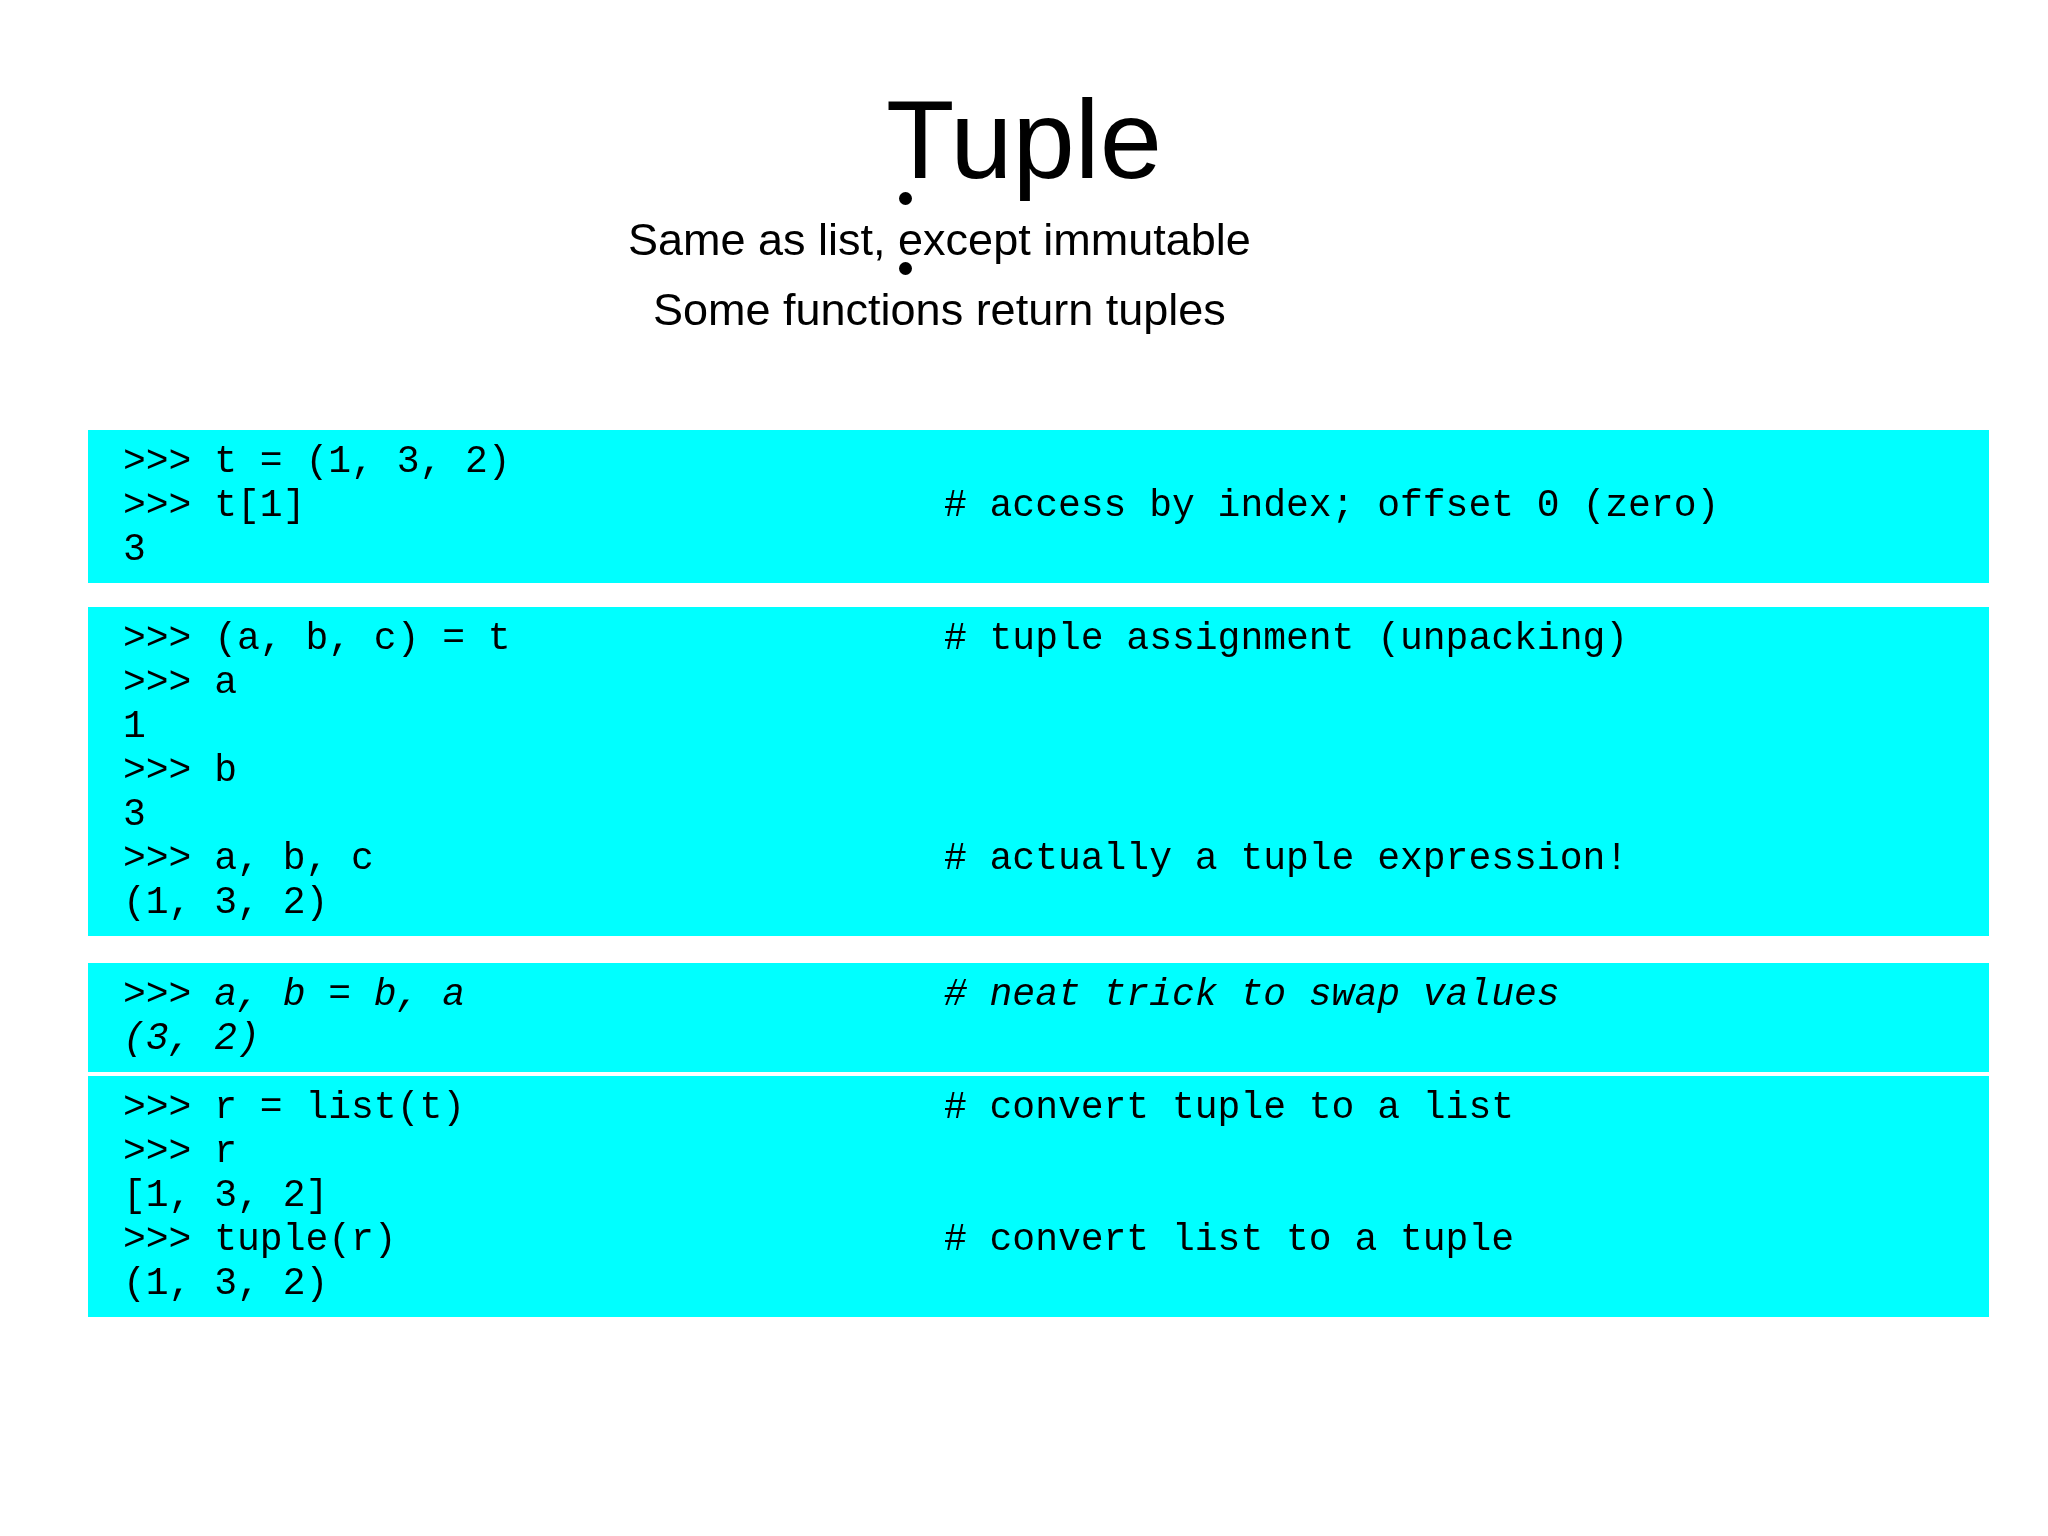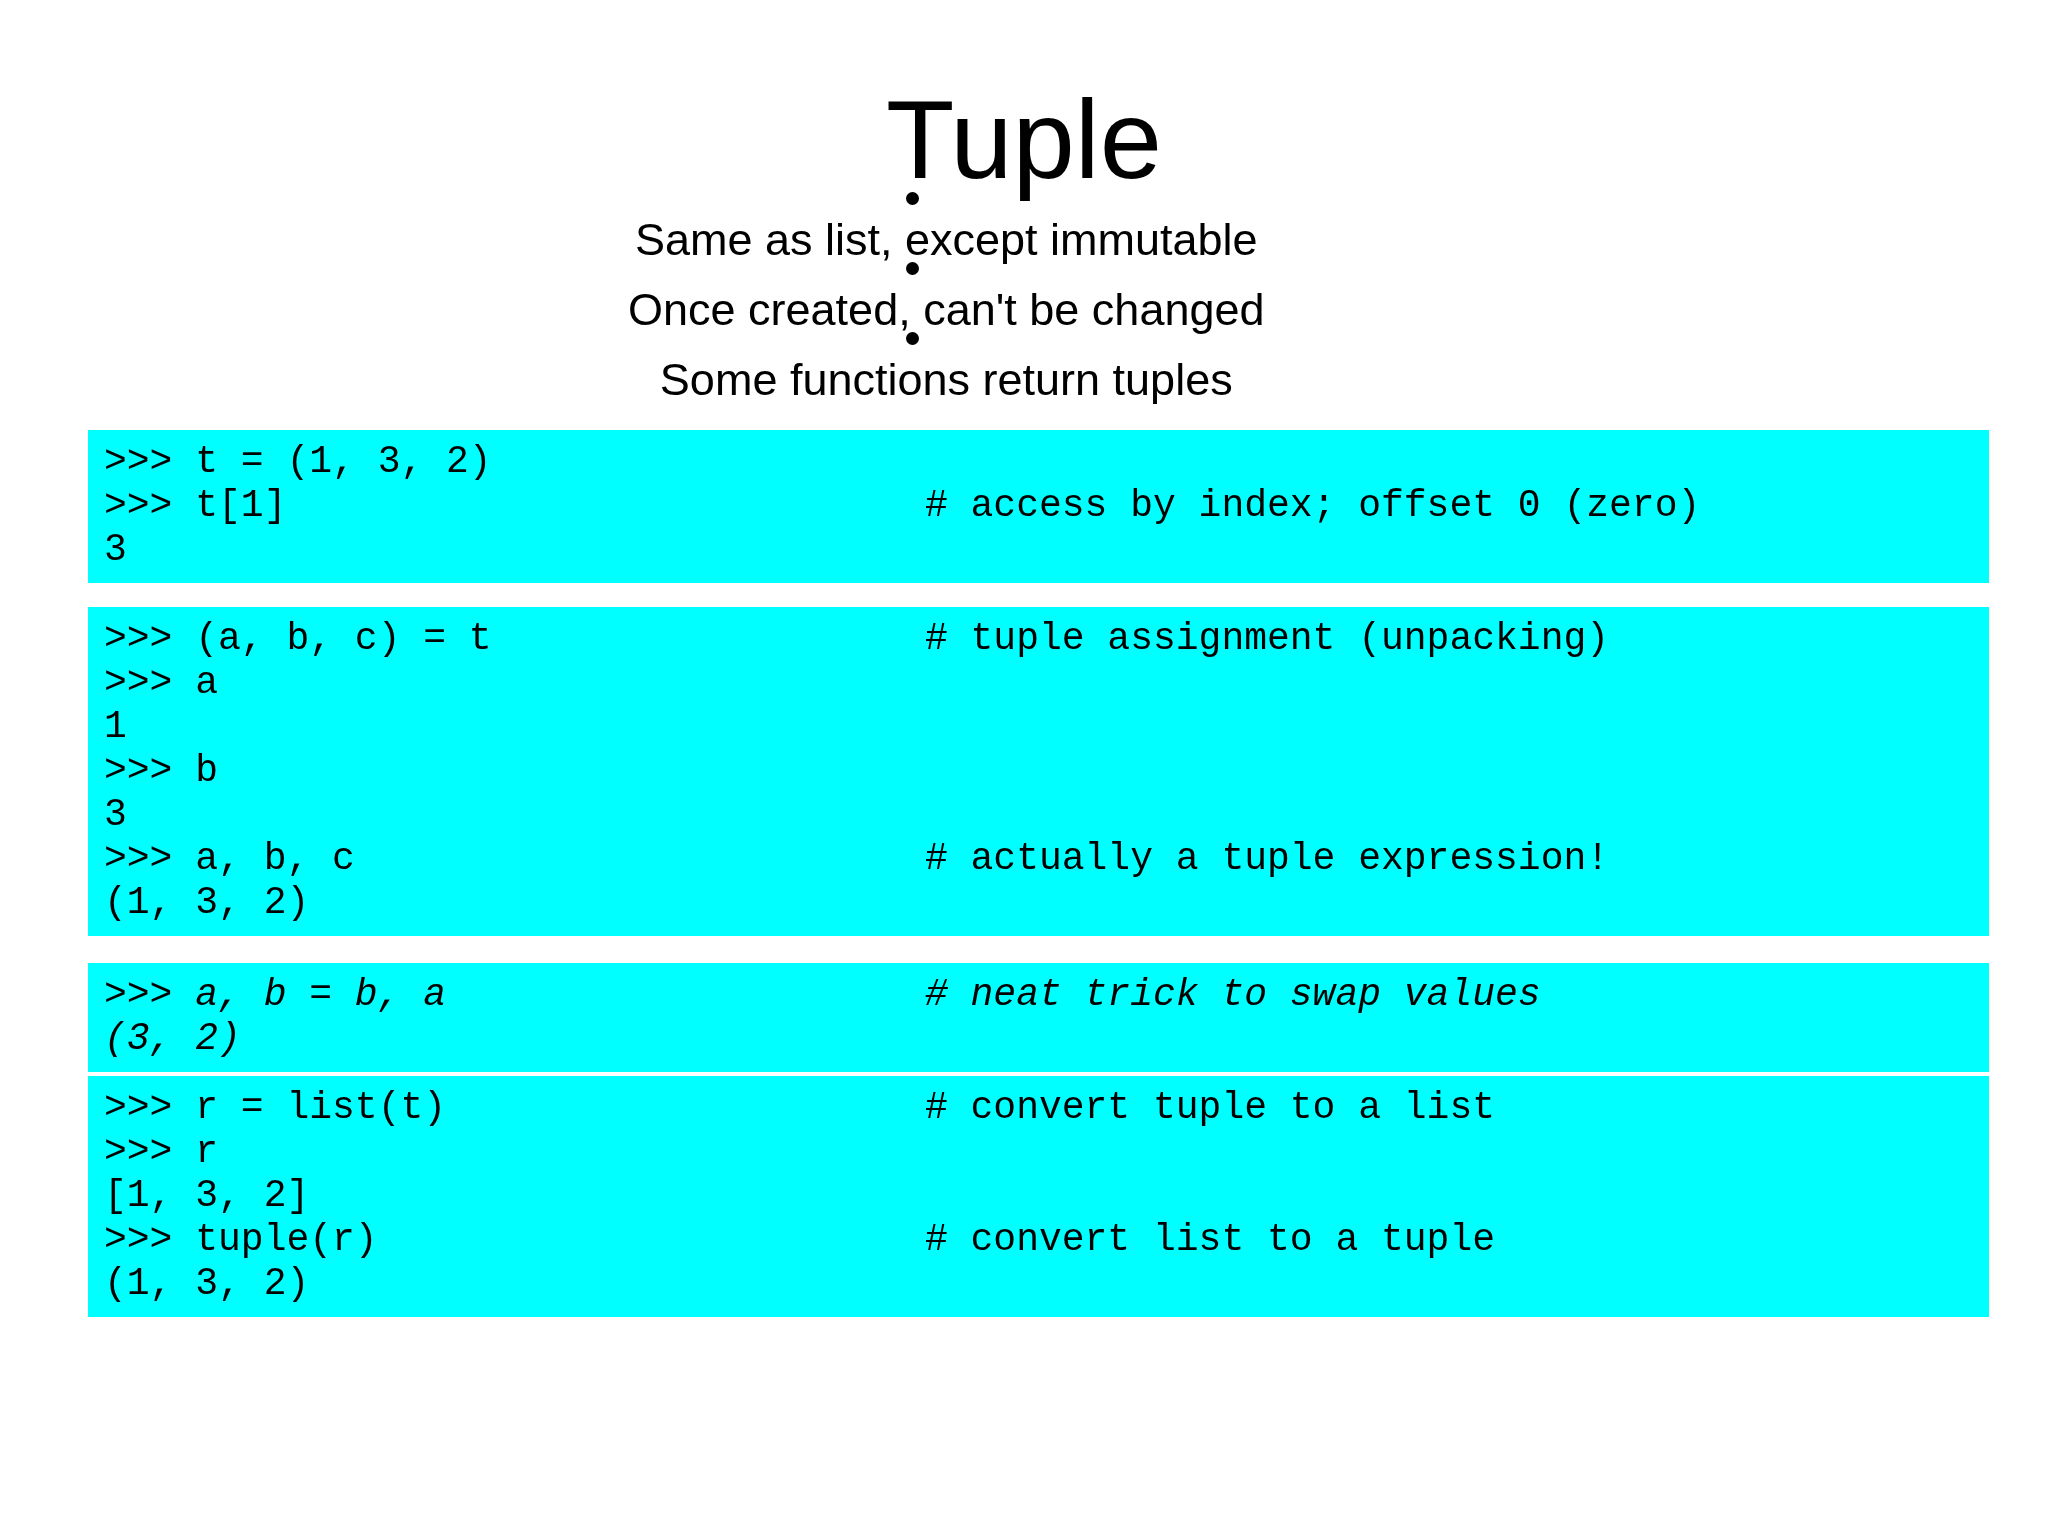--- a/index.html
+++ b/index.html
@@ -50,21 +50,21 @@
     font-size: 45px;
     line-height: 70px;
     white-space: nowrap;
   }
   .code-block {
     position: absolute;
     left: 88px;
     width: 1901px;
     box-sizing: border-box;
     background: #00ffff;
-    padding: 10px 0 11px 16px;
+    padding: 10px 0 11px 35px;
     font-family: "Liberation Mono", monospace;
     font-size: 38px;
     line-height: 44px;
   }
   .code-line {
     white-space: pre;
     height: 44px;
   }
   .block-1 { top: 430px; }
   .block-2 { top: 607px; }
@@ -75,24 +75,20 @@
 <body>
 
 <div class="slide">
 
   <h1 class="title">Tuple</h1>
 
   <div class="bullets">
     <div class="bullet-row">
       <span class="bullet-dot"></span>
       <span class="bullet-text">Same as list, except immutable</span>
-    </div>
-    <div class="bullet-row">
-      <span class="bullet-dot"></span>
-      <span class="bullet-text">Once created, can't be changed</span>
     </div>
     <div class="bullet-row">
       <span class="bullet-dot"></span>
       <span class="bullet-text">Some functions return tuples</span>
     </div>
   </div>
 
   <div class="code-block block-1">
     <div class="code-line">&gt;&gt;&gt; t = (1, 3, 2)</div>
     <div class="code-line">&gt;&gt;&gt; t[1]                            # access by index; offset 0 (zero)</div>

